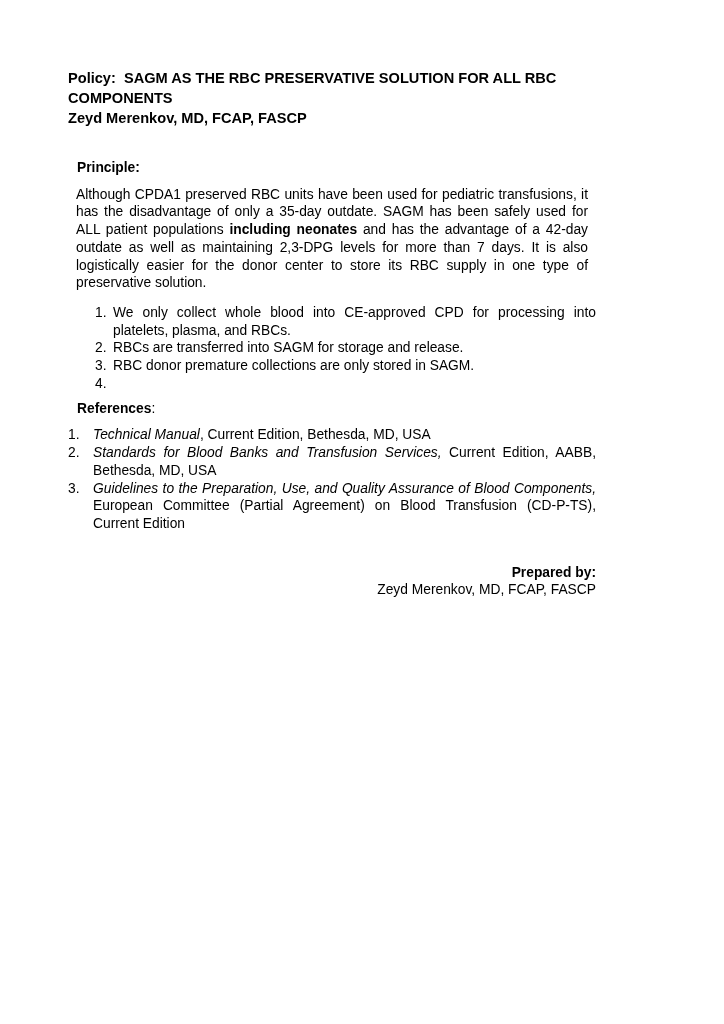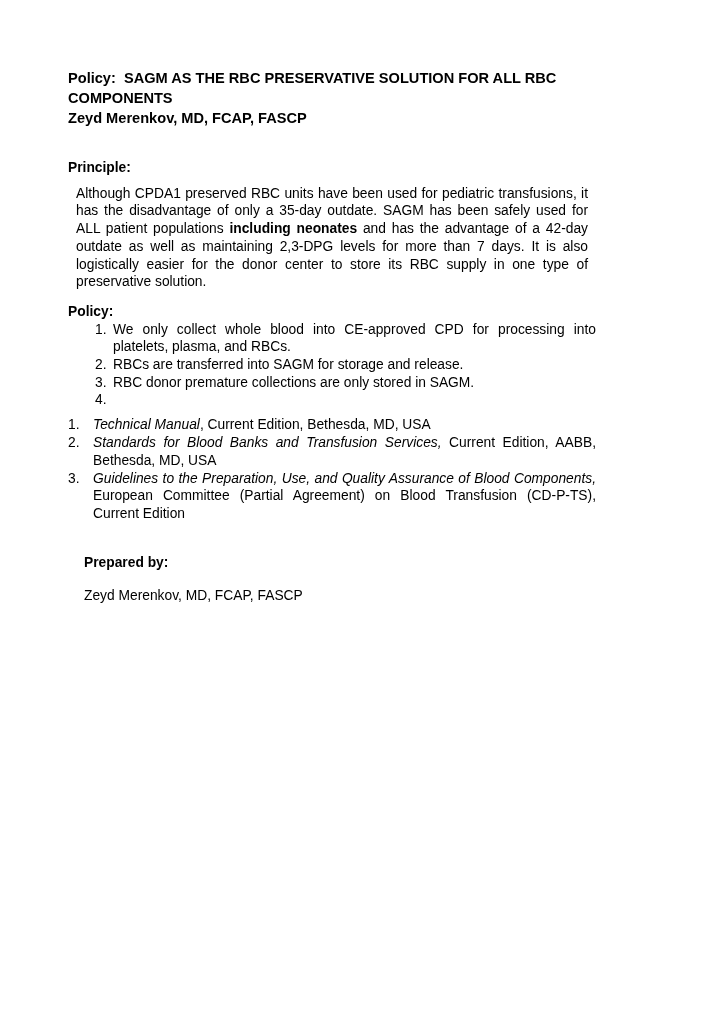--- a/index.html
+++ b/index.html
@@ -26,21 +26,21 @@
     font-size: 14.6px;
     line-height: 20px;
     margin-bottom: 31px;
   }
   .doc-header .title-line1 { white-space: pre-wrap; }
   .doc-header p { margin: 0; }
   .doc-title { margin: 0; font-size: inherit; font-weight: bold; }
   
   section { margin: 0; }
   .sec-label {
-    margin: 0;
+    margin: 9px;
     font-weight: bold;
   }
   .sec-label .label-colon { font-weight: normal; }
   .body-par {
     margin: 8px;
     text-align: justify;
   }
   .bold-inline { font-weight: bold; }
   
   .policy-section { margin-top: 12px; }
@@ -63,48 +63,48 @@
     text-align: justify;
   }
   .ref-item .item-num {
     position: absolute;
     left: 0;
     top: 0;
   }
   .ref-item .ref-title { font-style: italic; margin-top: 8px; }
   
   .prepared-section { margin-top: 31px; }
-  .prepared-section p { margin: 16px; }
+  .prepared-section p { margin: 0; text-align: right; }
 </style>
 </head>
 <body>
 
 <div class="page">
 
   <header class="doc-header">
     <h1 class="doc-title"><span class="title-line1">Policy:  SAGM AS THE RBC PRESERVATIVE SOLUTION FOR ALL RBC</span><br><span class="title-line2">COMPONENTS</span></h1>
     <p>Zeyd Merenkov, MD, FCAP, FASCP</p>
   </header>
 
   <section class="principle-section">
     <p class="sec-label">Principle:</p>
     <p class="body-par"><span>Although CPDA1 preserved RBC units have been used for pediatric transfusions, it has the disadvantage of only a 35-day outdate.  SAGM has been safely used for ALL patient populations </span><span class="bold-inline">including neonates</span><span> and has the advantage of a 42-day outdate as well as maintaining 2,3-DPG levels for more than 7 days.  It is also logistically easier for the donor center to store its RBC supply in one type of preservative solution.</span></p>
   </section>
 
   <section class="policy-section">
-    <p class="sec-label">Policy:</p>
     <ol class="num-list">
       <li class="policy-item"><span class="item-num">1.</span><span>We only collect whole blood into CE-approved CPD for processing into platelets, plasma, and RBCs.</span></li>
       <li class="policy-item"><span class="item-num">2.</span><span>RBCs are transferred into SAGM for storage and release.</span></li>
       <li class="policy-item"><span class="item-num">3.</span><span>RBC donor premature collections are only stored in SAGM.</span></li>
       <li class="policy-item"><span class="item-num">4.</span></li>
     </ol>
   </section>
 
   <section class="references-section">
+    <p class="sec-label"><span>References</span><span class="label-colon">:</span></p>
     <ol class="num-list">
       <li class="ref-item"><span class="item-num">1.</span><span class="ref-title">Technical Manual</span><span>, Current Edition, Bethesda, MD, USA</span></li>
       <li class="ref-item"><span class="item-num">2.</span><span class="ref-title">Standards for Blood Banks and Transfusion Services,</span><span> Current Edition, AABB, Bethesda, MD, USA</span></li>
       <li class="ref-item"><span class="item-num">3.</span><span class="ref-title">Guidelines to the Preparation, Use, and Quality Assurance of Blood Components,</span><span> European Committee (Partial Agreement) on Blood Transfusion (CD-P-TS), Current Edition</span></li>
     </ol>
   </section>
 
   <section class="prepared-section">
     <p class="sec-label">Prepared by:</p>
     <p>Zeyd Merenkov, MD, FCAP, FASCP</p>

